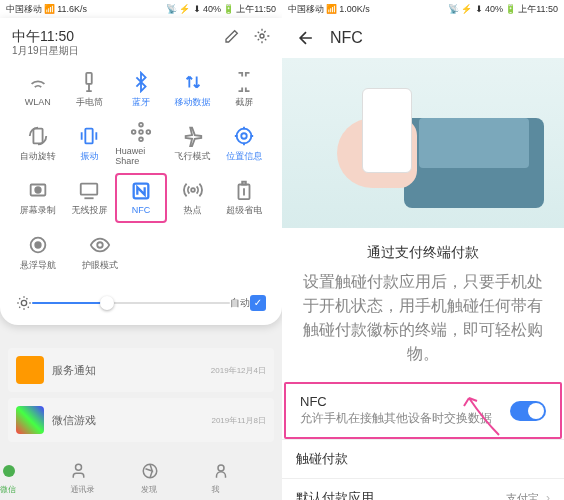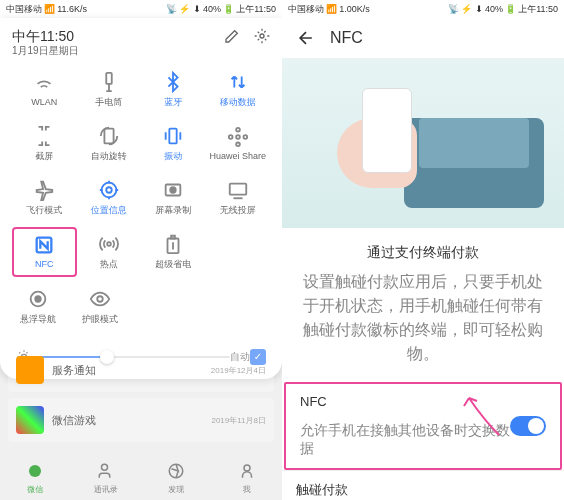--- a/index.html
+++ b/index.html
@@ -9,21 +9,21 @@
 .screen-right{background:#fff}
 .status-bar{height:18px;display:flex;align-items:center;justify-content:space-between;padding:5px 6px;font-size:9px;background:#fff;color:#333}
 .status-left,.status-right{display:flex;align-items:center;gap:2px}
 .panel{background:#fff;border-radius:0 0 18px 18px;padding:10px 12px 14px;box-shadow:0 2px 8px rgba(0,0,0,0.15)}
 .panel-header{display:flex;justify-content:space-between;align-items:flex-start;margin-bottom:8px}
 .time-block{line-height:1.2}
 .time{font-size:14px;color:#333}
 .date{font-size:10px;color:#666}
 .header-icons{display:flex;gap:14px;align-items:center}
 .hico{width:16px;height:16px;color:#666}
-.grid{display:grid;grid-template-columns:repeat(4,1fr);gap:4px 0}
+.grid{display:grid;grid-template-columns:repeat(5,1fr);gap:4px 0}
 .tile{display:flex;flex-direction:column;align-items:center;justify-content:center;height:50px;cursor:pointer}
 .tile-icon{width:22px;height:22px;display:flex;align-items:center;justify-content:center;color:#888;margin-bottom:3px}
 .tile-icon.active{color:#3b82f6}
 .tile-label{font-size:9px;color:#666}
 .tile-label.active{color:#3b82f6}
 .highlight-box{border:2px solid #ec4899;border-radius:4px}
 .floating{display:flex;gap:26px;padding:6px 8px 0}
 .bright-row{display:flex;align-items:center;gap:0;margin-top:18px;padding:0 4px}
 .bright-icon{width:16px;height:16px;color:#666}
 .slider{flex:1;height:2px;background:#ddd;position:relative;border-radius:2px}
@@ -31,41 +31,41 @@
 .slider-thumb{position:absolute;left:38%;top:50%;transform:translate(-50%,-50%);width:14px;height:14px;background:#fff;border-radius:50%;box-shadow:0 1px 3px rgba(0,0,0,0.3)}
 .auto-label{font-size:10px;color:#666}
 .auto-check{width:16px;height:16px;background:#3b82f6;border-radius:3px;display:flex;align-items:center;justify-content:center;color:#fff;font-size:10px}
 .bg-content{position:absolute;top:340px;left:0;right:0;padding:8px}
 .bg-item{display:flex;align-items:center;gap:8px;padding:8px;background:rgba(255,255,255,0.3);margin-bottom:6px;border-radius:4px}
 .bg-icon{width:28px;height:28px;border-radius:4px}
 .bg-text{flex:1}
 .bg-title{font-size:11px;color:#666}
 .bg-date{font-size:8px;color:#aaa}
 .bottom-nav{position:absolute;bottom:0;left:0;right:0;height:44px;display:flex;background:rgba(240,240,240,0.9)}
-.nav-item{flex:1;display:flex;flex-direction:column;align-items:center;justify-content:center;gap:4px}
+.nav-item{flex:1;display:flex;flex-direction:column;align-items:flex-start;justify-content:center;gap:4px}
 .nav-icon{width:18px;height:18px;color:#888}
 .nav-icon.green{color:#4caf50}
 .nav-label{font-size:8px;color:#888}
 .nav-label.green{color:#4caf50}
 
 .r-header{display:flex;align-items:center;gap:14px;padding:10px 14px}
 .back-icon{width:20px;height:20px;color:#333}
 .r-title{font-size:16px;font-weight:500;color:#333}
 .illustration{height:170px;background:linear-gradient(180deg,#e8f4f4,#d8ecec);display:flex;align-items:center;justify-content:center;position:relative;overflow:hidden}
 .pos-device{position:absolute;right:20px;bottom:20px;width:140px;height:90px;background:#5b8a9e;border-radius:8px}
 .pos-screen{position:absolute;right:35px;bottom:60px;width:110px;height:50px;background:#7ba8bb;border-radius:4px}
 .phone{position:absolute;left:80px;top:30px;width:50px;height:85px;background:#fff;border-radius:6px;border:1px solid #ddd}
 .hand{position:absolute;left:55px;top:60px;width:80px;height:70px;background:#f5d5c8;border-radius:40px 20px 20px 40px}
 .r-body{padding:16px 14px;text-align:center}
 .r-heading{font-size:14px;font-weight:400;color:#333;margin-bottom:8px}
 .r-desc{font-size:16px;color:#888;line-height:1.5;}
 .setting-row{display:flex;align-items:center;justify-content:space-between;padding:10px 14px;border-top:1px solid #eee}
 .setting-text{flex:1}
 .setting-title{font-size:13px;color:#333}
-.setting-sub{font-size:14px;color:#888;margin-top:13px}
+.setting-sub{font-size:12px;color:#888;margin-top:1px}
 .setting-value{font-size:11px;color:#888;margin-right:4px}
 .chevron{color:#bbb;font-size:12px}
 .toggle{width:36px;height:20px;background:#3b82f6;border-radius:10px;position:relative}
 .toggle-thumb{position:absolute;right:2px;top:2px;width:16px;height:16px;background:#fff;border-radius:50%}
 .highlight-row{border:2px solid #ec4899;border-radius:2px;margin:0 2px}
 .arrow-annotation{position:absolute;right:60px;bottom:60px;width:50px;height:50px;pointer-events:none}
 svg{width:100%;height:100%}
 </style>
 </head>
 <body>

